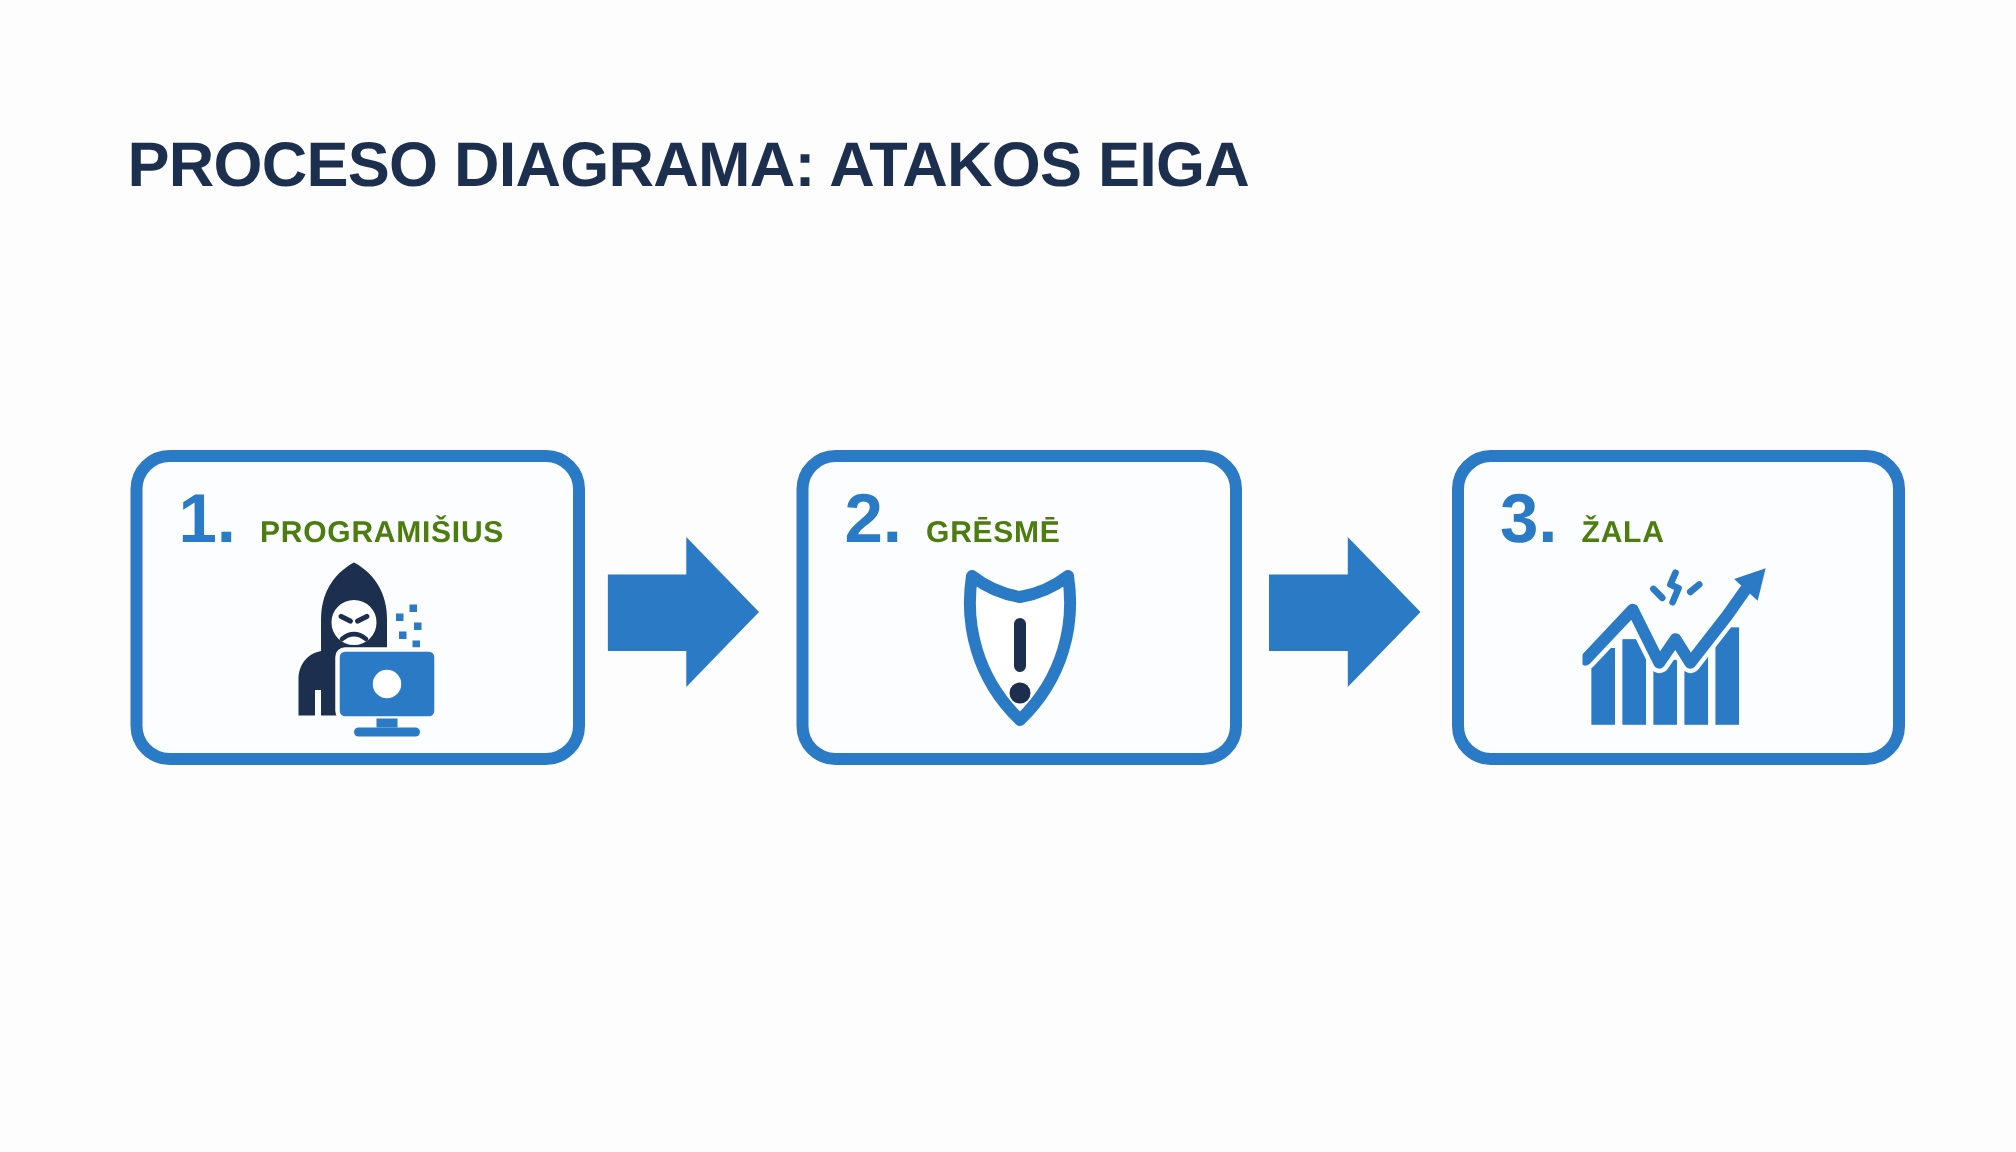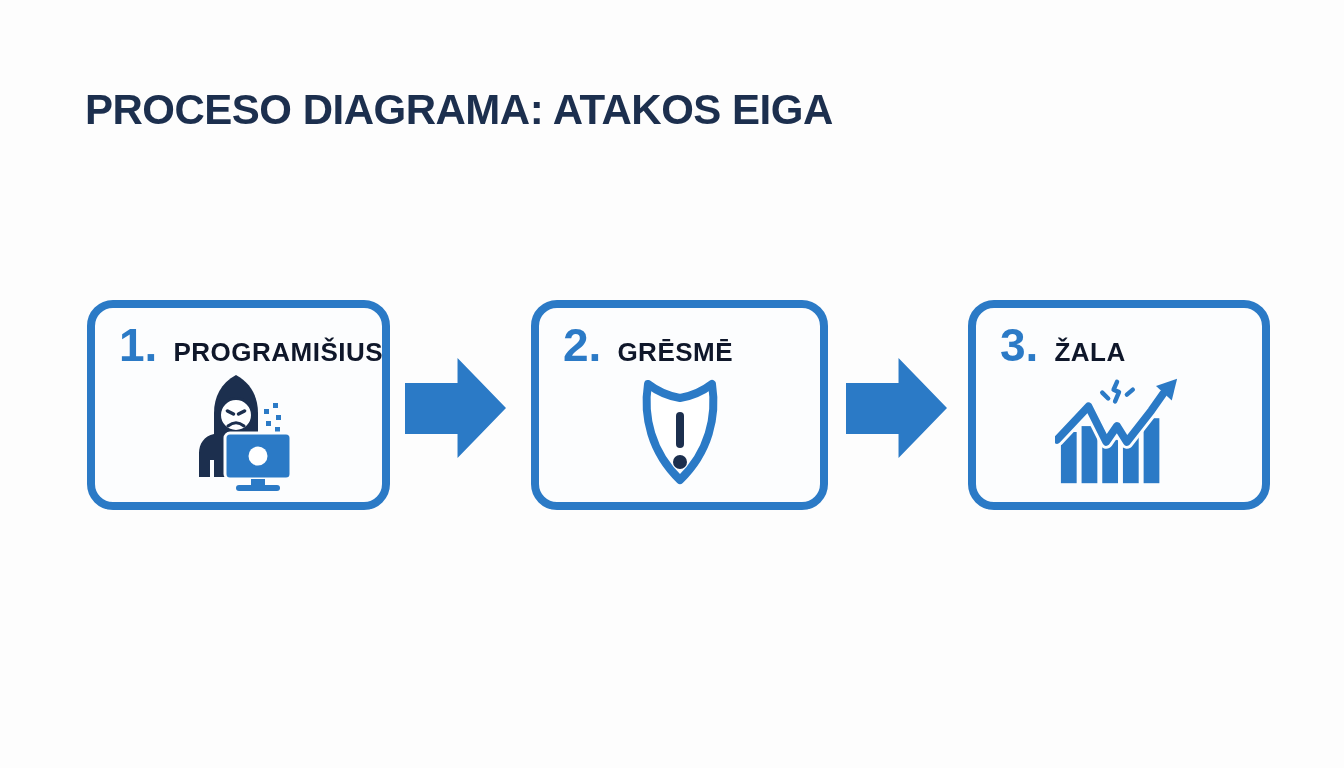--- a/index.html
+++ b/index.html
@@ -40,24 +40,24 @@
     align-items: baseline;
     padding: 12px 0 0 24px;
   }
   .step-number {
     font-size: 46px;
     font-weight: 800;
     color: #2b7ac6;
     line-height: 1.1;
   }
   .step-label {
-    font-size: 26px;
+    font-size: 20px;
     font-weight: 800;
     letter-spacing: 0.5px;
-    color: #0f172a;
+    color: #4d7c0f;
     margin-left: 16px;
     white-space: nowrap;
   }
 
   .icon-area {
     flex: 1;
     display: flex;
     align-items: center;
     justify-content: center;
     padding-bottom: 8px;

